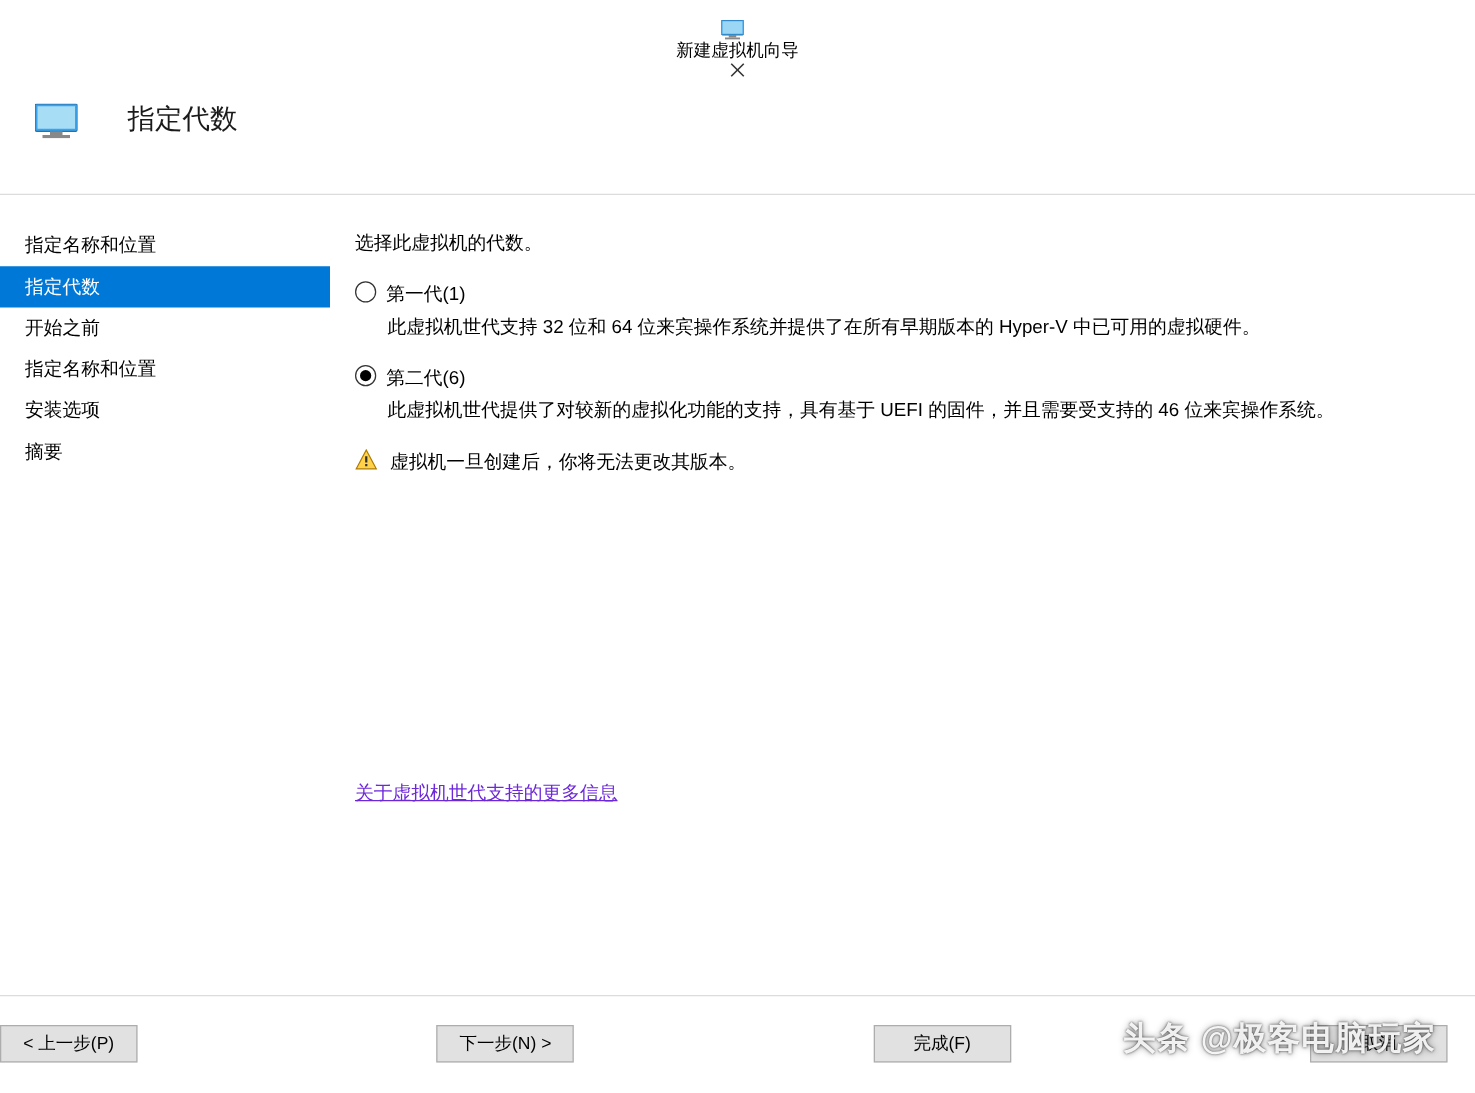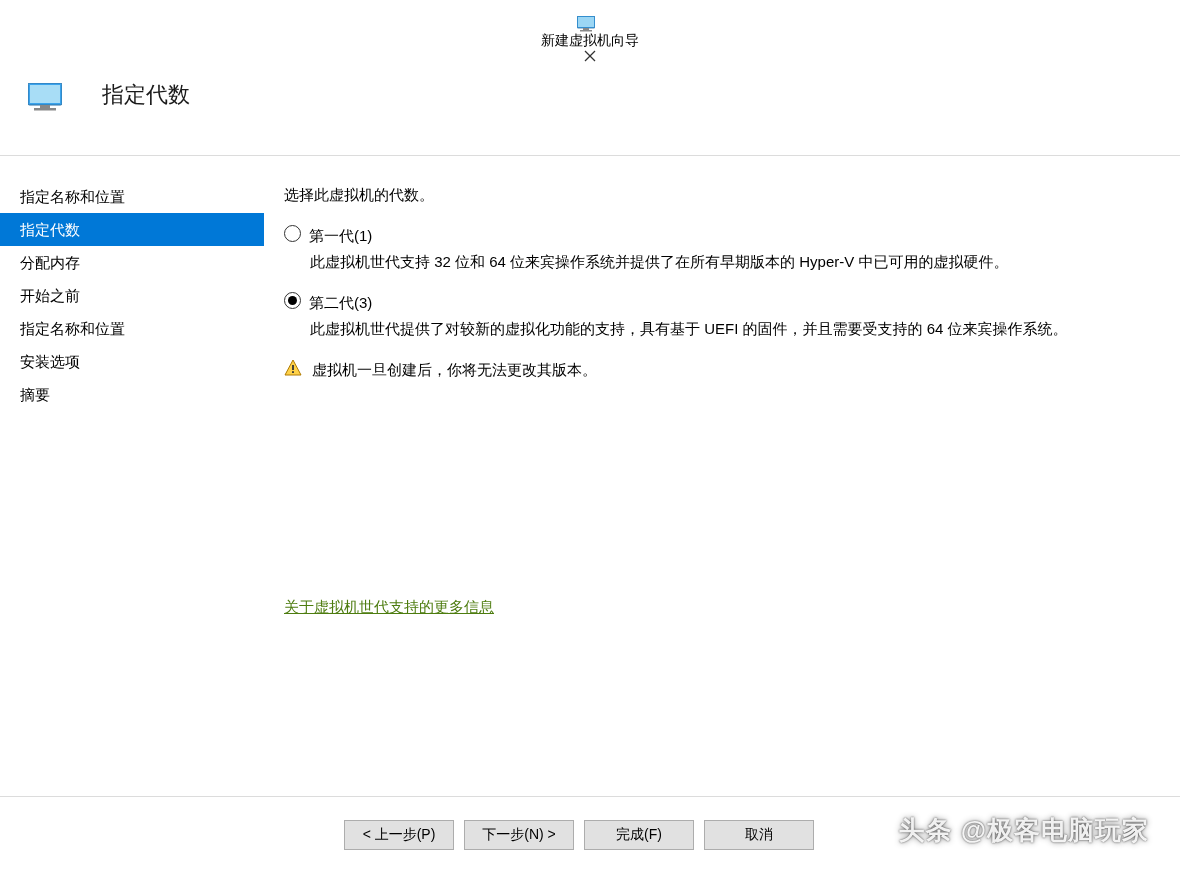--- a/index.html
+++ b/index.html
@@ -110,30 +110,30 @@
     }
     .warning-icon {
       width: 18px; height: 18px;
       margin-right: 10px;
       flex-shrink: 0;
     }
     .warning-icon svg { width: 18px; height: 18px; }
     .more-link {
       position: absolute;
       left: 20px;
-      top: 440px;
-      color: #4d7c0f;
+      top: 468px;
+      color: #6d28d9;
       text-decoration: underline;
       cursor: pointer;
     }
     .footer {
       border-top: 1px solid #dcdcdc;
       height: 76px;
       display: flex;
-      justify-content: center;
+      justify-content: space-between;
       align-items: center;
       padding-right: 22px;
       gap: 10px;
     }
     .btn {
       min-width: 110px;
       height: 30px;
       border: 1px solid #adadad;
       background: #e1e1e1;
       font-size: 14px;
@@ -183,41 +183,40 @@
         <rect x="6" y="25" width="22" height="2.5" fill="#888"></rect>
       </svg>
   </span>
   <div class="header-title">指定代数</div>
 </div>
 
 <div class="body">
   <div class="sidebar">
     <div class="sidebar-item">指定名称和位置</div>
     <div class="sidebar-item active">指定代数</div>
-    <div class="sidebar-item">分配内存</div>
     <div class="sidebar-item">开始之前</div>
     <div class="sidebar-item">指定名称和位置</div>
     <div class="sidebar-item child">安装选项</div>
     <div class="sidebar-item">摘要</div>
   </div>
 
   <div class="content">
     <div class="instruction">选择此虚拟机的代数。</div>
 
     <div class="option-row">
       <span class="radio"></span>
       <span>第一代(1)</span>
     </div>
     <div class="option-desc">此虚拟机世代支持 32 位和 64 位来宾操作系统并提供了在所有早期版本的 Hyper-V 中已可用的虚拟硬件。</div>
 
     <div class="option-row">
       <span class="radio selected"></span>
-      <span>第二代(3)</span>
+      <span>第二代(6)</span>
     </div>
-    <div class="option-desc">此虚拟机世代提供了对较新的虚拟化功能的支持，具有基于 UEFI 的固件，并且需要受支持的 64 位来宾操作系统。</div>
+    <div class="option-desc">此虚拟机世代提供了对较新的虚拟化功能的支持，具有基于 UEFI 的固件，并且需要受支持的 46 位来宾操作系统。</div>
 
     <div class="warning-row">
       <span class="warning-icon">
         <svg viewBox="0 0 18 18">
             <path d="M9 1 L17 16 L1 16 Z" fill="#ffd24a" stroke="#b07a00" stroke-width="1"></path>
             <rect x="8.1" y="6" width="1.8" height="5" fill="#333"></rect>
             <rect x="8.1" y="12.2" width="1.8" height="1.8" fill="#333"></rect>
           </svg>
       </span>
       <span>虚拟机一旦创建后，你将无法更改其版本。</span>

